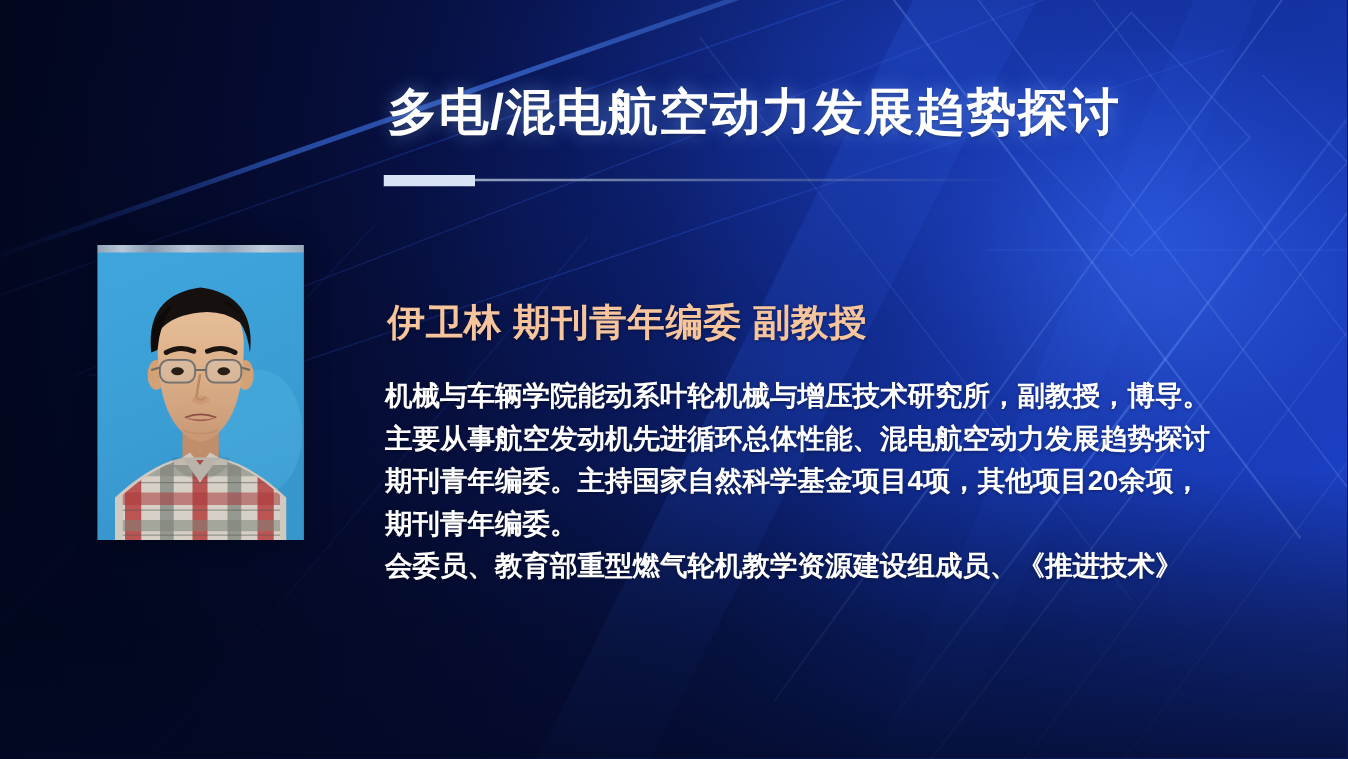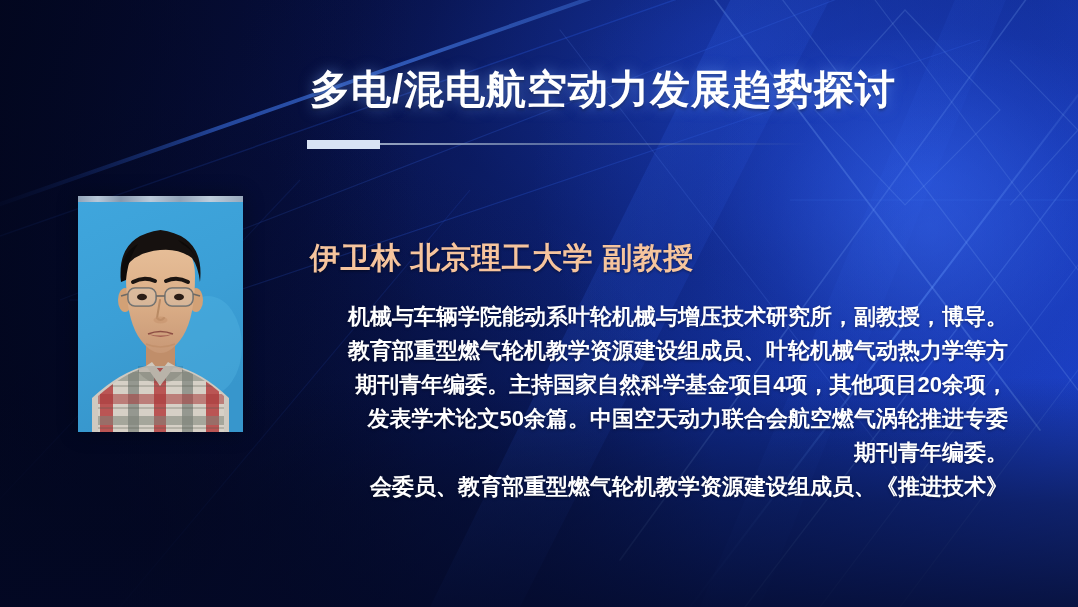--- a/index.html
+++ b/index.html
@@ -80,21 +80,21 @@
     font-size:30px; font-weight:bold; color:#f6c49d;
     letter-spacing:0.5px; white-space:nowrap;
     text-shadow:0 1px 3px rgba(0,0,0,0.45);
   }
   .bio {
     position:absolute; left:308px; top:300px; width:700px;
     font-size:22px; font-weight:bold; color:#ffffff;
     line-height:34px;
     text-shadow:0 1px 3px rgba(0,0,0,0.40);
   }
-  .bio .bio-line { display:block; white-space:nowrap;text-align:right; }
+  .bio .bio-line { display:block; white-space:nowrap; }
 </style>
 </head>
 <body>
 
 <div class="slide">
 
   <div class="geo">
     <svg viewBox="0 0 1078 607" xmlns="http://www.w3.org/2000/svg">
       <defs>
         <linearGradient id="ln1" x1="0" y1="0" x2="1" y2="0">
@@ -239,24 +239,23 @@
       <ellipse cx="82.5" cy="124" rx="7" ry="3.5" fill="#c4916b" opacity="0.55"></ellipse>
 
       <path d="M 70 138 Q 82.5 144 95 138 Q 82.5 141 70 138 Z" fill="#a45f52"></path>
       <path d="M 70 138 Q 82.5 133 95 138" stroke="#8d4f44" stroke-width="1.4" fill="none"></path>
 
       <path d="M 68 148 Q 82.5 154 97 148" stroke="#bc8a64" stroke-width="1.4" fill="none" opacity="0.6"></path>
     </svg>
     <div class="scanstrip"></div>
   </div>
 
-  <div class="speaker-name">伊卫林 北京理工大学 副教授</div>
+  <div class="speaker-name">伊卫林 期刊青年编委 副教授</div>
 
   <div class="bio">
     <span class="bio-line">机械与车辆学院能动系叶轮机械与增压技术研究所，副教授，博导。</span>
-    <span class="bio-line">教育部重型燃气轮机教学资源建设组成员、叶轮机械气动热力学等方</span>
+    <span class="bio-line">主要从事航空发动机先进循环总体性能、混电航空动力发展趋势探讨</span>
     <span class="bio-line">期刊青年编委。主持国家自然科学基金项目4项，其他项目20余项，</span>
-    <span class="bio-line">发表学术论文50余篇。中国空天动力联合会航空燃气涡轮推进专委</span>
     <span class="bio-line">期刊青年编委。</span>
     <span class="bio-line">会委员、教育部重型燃气轮机教学资源建设组成员、《推进技术》</span>
   </div>
 
 </div>
 
 </body></html>

